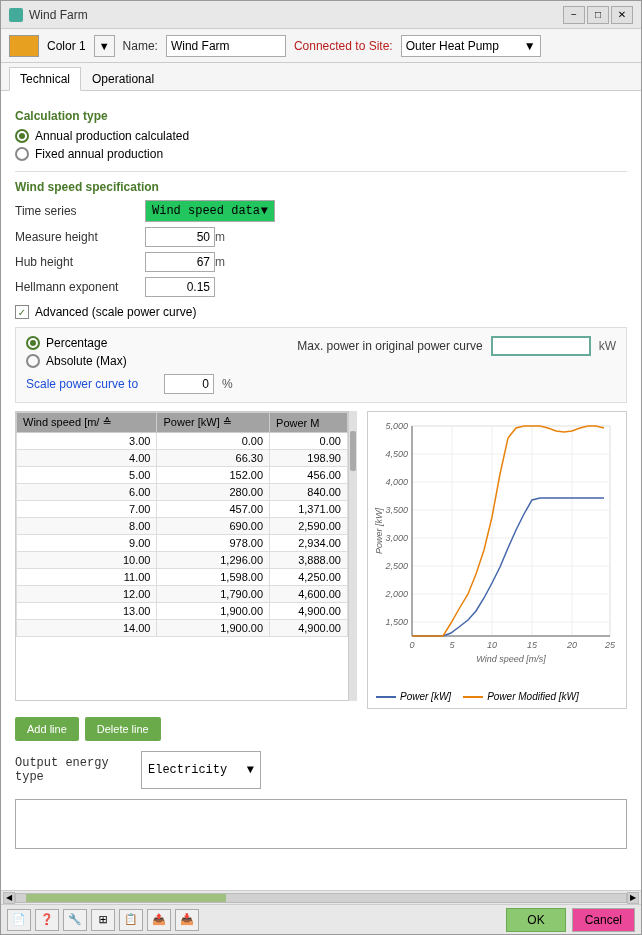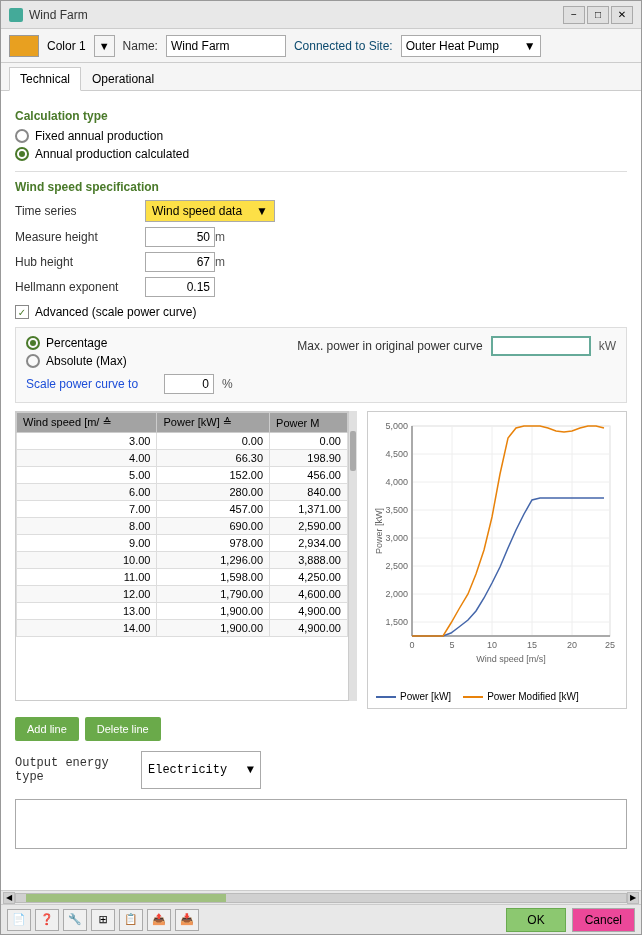--- a/index.html
+++ b/index.html
@@ -13,42 +13,42 @@
     .titlebar-title { font-size: 12px; color: #333; }
     .titlebar-controls { display: flex; gap: 2px; }
     .titlebar-btn { width: 22px; height: 18px; background: #e0e0e0; border: 1px solid #aaa; display: flex; align-items: center; justify-content: center; cursor: pointer; font-size: 10px; }
     
     .toolbar { background: #f5f5f5; border-bottom: 1px solid #ccc; height: 34px; display: flex; align-items: center; padding: 0 8px; gap: 8px; }
     .color-box { width: 30px; height: 22px; background: #e8a020; border: 1px solid #999; }
     .color-label { font-size: 12px; }
     .dropdown-btn { height: 22px; padding: 0 4px; background: #f5f5f5; border: 1px solid #aaa; display: flex; align-items: center; gap: 2px; cursor: pointer; font-size: 11px; }
     .name-label { font-size: 12px; color: #333; }
     .name-input { height: 22px; padding: 0 4px; border: 1px solid #aaa; background: white; font-size: 12px; width: 120px; }
-    .connected-label { font-size: 12px; color: #0c4a6e; }
+    .connected-label { font-size: 12px; color: #b91c1c; }
     .connected-dropdown { height: 22px; padding: 0 4px; background: white; border: 1px solid #aaa; display: flex; align-items: center; justify-content: space-between; min-width: 140px; font-size: 12px; cursor: pointer; }
     
     .tabs { background: #f5f5f5; border-bottom: 1px solid #ccc; display: flex; padding: 4px 8px 0; }
     .tab { padding: 4px 10px; font-size: 12px; cursor: pointer; border: 1px solid transparent; border-bottom: none; }
     .tab.active { background: white; border-color: #ccc; border-bottom: 1px solid white; margin-bottom: -1px; }
     
     .content { background: white; flex: 1; overflow-y: auto; padding: 10px 14px; }
     
     .section-title { color: #4a7a2a; font-weight: bold; font-size: 12px; margin-bottom: 6px; margin-top: 8px; }
     
     .radio-group { display: flex; flex-direction: column; gap: 4px; margin-bottom: 10px; }
     .radio-item { display: flex; align-items: center; gap: 6px; }
     .radio-circle { width: 14px; height: 14px; border-radius: 50%; border: 2px solid #888; display: flex; align-items: center; justify-content: center; }
     .radio-circle.checked { border-color: #4a7a2a; }
     .radio-inner { width: 6px; height: 6px; border-radius: 50%; background: #4a7a2a; }
     .form-row { display: flex; align-items: center; gap: 0; margin-bottom: 5px; }
     .form-label { width: 130px; font-size: 12px; color: #333; }
     .form-input { height: 20px; border: 1px solid #aaa; text-align: right; padding: 0 4px; font-size: 12px; width: 70px; }
     .unit { font-size: 12px; color: #555; }
     
-    .ts-dropdown { height: 22px; padding: 0 6px; background: #fde047; border: 1px solid #aaa; display: flex; align-items: center; justify-content: space-between; min-width: 130px; font-size: 12px; cursor: pointer; }
+    .ts-dropdown { height: 22px; padding: 0 6px; background: #22c55e; border: 1px solid #aaa; display: flex; align-items: center; justify-content: space-between; min-width: 130px; font-size: 12px; cursor: pointer; font-family: Liberation Mono, monospace; }
     
     .checkbox-row { display: flex; align-items: center; gap: 6px; margin: 8px 0; }
     .checkbox { width: 14px; height: 14px; border: 1px solid #888; background: white; display: flex; align-items: center; justify-content: center; }
     .checkbox.checked::after { content: '✓'; font-size: 10px; color: #4a7a2a; }
     
     .advanced-section { background: #f9f9f9; border: 1px solid #ddd; padding: 8px 10px; margin-bottom: 8px; }
     .max-power-row { display: flex; align-items: center; gap: 8px; }
     .max-power-label { font-size: 12px; color: #333; }
     .max-power-input { height: 20px; border: 2px solid #6a9; padding: 0 4px; font-size: 12px; width: 100px; background: white; text-align: right; }
     .scale-row { display: flex; align-items: center; gap: 8px; margin-top: 4px; }
@@ -60,21 +60,21 @@
     .data-table-container { flex: 1; border: 1px solid #ccc; overflow: hidden; max-height: 290px; }
     .data-table { width: 100%; border-collapse: collapse; font-size: 11px; }
     .data-table th { background: #a3a3a3; border: 1px solid #ccc; padding: 3px 6px; text-align: left; font-weight: normal; white-space: nowrap; }
     .data-table td { border: 1px solid #ddd; padding: 2px 6px; text-align: right; }
     .data-table tr:nth-child(even) { background: #f8f8f8; }
     .table-header-row th { position: sticky; top: 0; z-index: 1; }
     
     .scroll-indicator { width: 8px; background: #e0e0e0; display: flex; align-items: flex-start; justify-content: center; }
     .scroll-thumb { width: 6px; height: 40px; background: #aaa; margin-top: 20px; border-radius: 2px; }
     
-    .chart-container { width: 260px; border: 1px solid #ccc; padding: 4px; position: relative; }
+    .chart-container { width: 260px; border: 1px solid #ccc; padding: 4px; position: relative; font-style: italic; }
     
     .table-buttons { display: flex; gap: 6px; margin-bottom: 10px; }
     .action-btn { height: 24px; padding: 0 12px; background: #6aaa4a; border: none; color: white; font-size: 11px; cursor: pointer; border-radius: 2px; }
     
     .output-row { display: flex; align-items: center; gap: 6px; margin: 10px 0; font-family: Liberation Mono, monospace; }
     .output-label { font-size: 12px; color: #333; width: 120px; }
     .output-dropdown { height: 38px; padding: 0 6px; background: white; border: 1px solid #aaa; display: flex; align-items: center; justify-content: space-between; min-width: 120px; font-size: 12px; cursor: pointer; }
     
     .notes-area { border: 1px solid #aaa; height: 50px; background: white; margin-bottom: 6px; }
     
@@ -131,28 +131,28 @@
     <div class="tab">
       <span>Operational</span>
     </div>
   </div>
 
   <div class="content">
 
     <div class="section-title">Calculation type</div>
     <div class="radio-group">
       <div class="radio-item">
+        <div class="radio-circle checked">
+            <div class="radio-inner"></div>
+          </div>
+        <span>Annual production calculated</span>
+      </div>
+      <div class="radio-item">
         <div class="radio-circle"></div>
         <span>Fixed annual production</span>
-      </div>
-      <div class="radio-item">
-        <div class="radio-circle checked">
-            <div class="radio-inner"></div>
-          </div>
-        <span>Annual production calculated</span>
       </div>
     </div>
 
     <div class="divider"></div>
 
     <div class="section-title">Wind speed specification</div>
 
     <div class="form-row">
       <span class="form-label">Time series</span>
       <div class="ts-dropdown">

